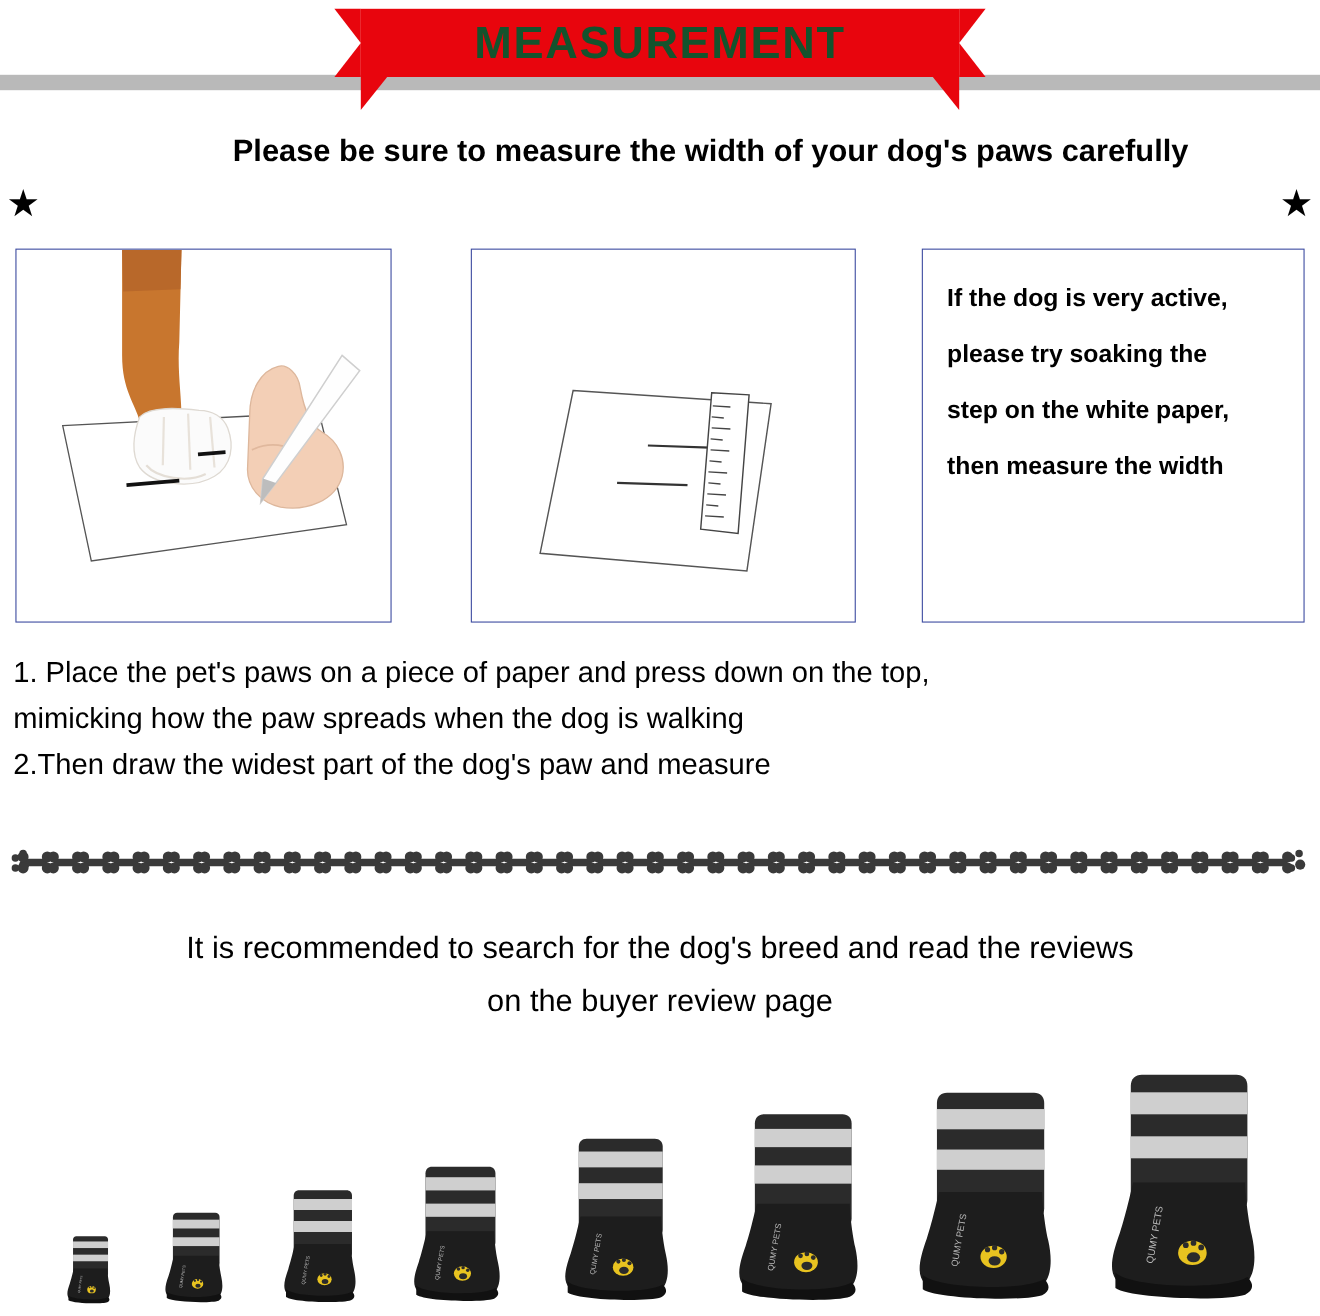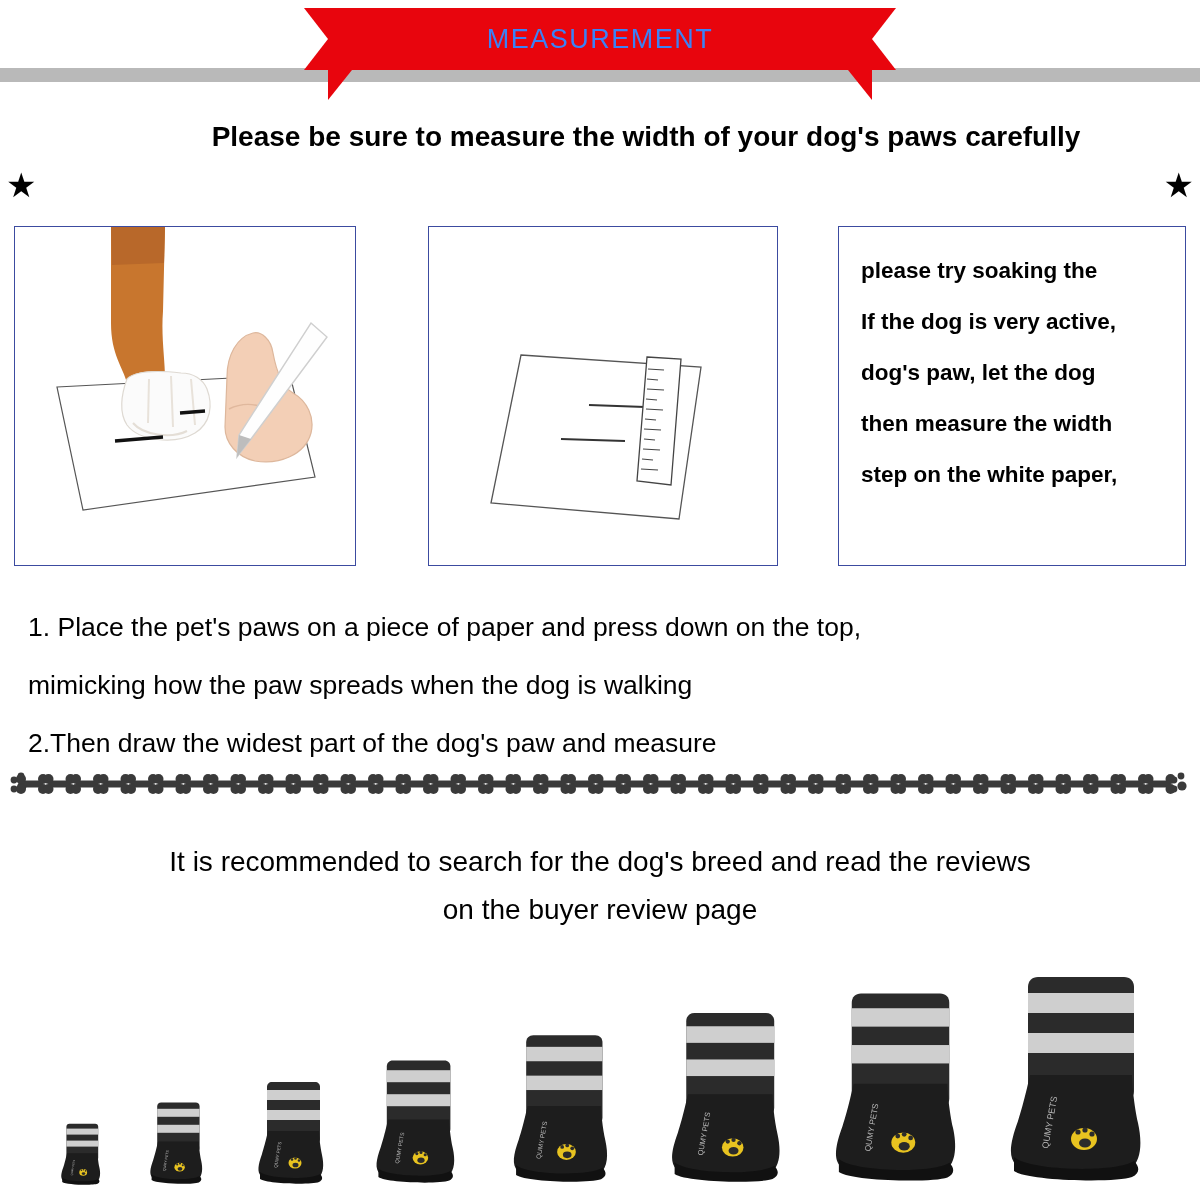--- a/index.html
+++ b/index.html
@@ -41,23 +41,23 @@
     background: #e8050d;
   }
   .ribbon-label {
     position: absolute;
     top: 8px;
     left: 328px;
     width: 544px;
     height: 62px;
     line-height: 62px;
     text-align: center;
-    color: #3b82f6;
-    font-size: 27px;
-    font-weight: normal;
+    color: #14532d;
+    font-size: 41px;
+    font-weight: bold;
     letter-spacing: 1.5px;
   }
   .ribbon-tail {
     position: absolute;
     width: 0;
     height: 0;
     top: 70px;
   }
   .ribbon-tail.left {
     left: 328px;
@@ -149,21 +149,21 @@
 
   
   .steps {
     position: absolute;
     top: 590px;
     left: 12px;
     width: 1180px;
     font-size: 26.5px;
     line-height: 42px;
   }
-  .steps p { margin: 16px; }
+  .steps p { margin: 0; }
 
   
   .bone-divider {
     position: absolute;
     top: 768px;
     left: 8px;
     width: 1184px;
     height: 34px;
   }
 
@@ -262,25 +262,24 @@
         <line x1="215" y1="212" x2="226" y2="213"></line>
         <line x1="214" y1="222" x2="231" y2="223"></line>
         <line x1="213" y1="232" x2="224" y2="233"></line>
         <line x1="212" y1="242" x2="229" y2="243"></line>
       </g>
     </svg>
   </div>
 
   <div class="panel panel-3">
     <div class="panel-3-inner">
+      <p>If the dog is very active,</p>
       <p>please try soaking the</p>
-      <p>If the dog is very active,</p>
-      <p>dog's paw, let the dog</p>
+      <p>step on the white paper,</p>
       <p>then measure the width</p>
-      <p>step on the white paper,</p>
     </div>
   </div>
 </div>
 
 <div class="steps">
   <p>1. Place the pet's paws on a piece of paper and press down on the top,</p>
   <p>mimicking how the paw spreads when the dog is walking</p>
   <p>2.Then draw the widest part of the dog's paw and measure</p>
 </div>
 

